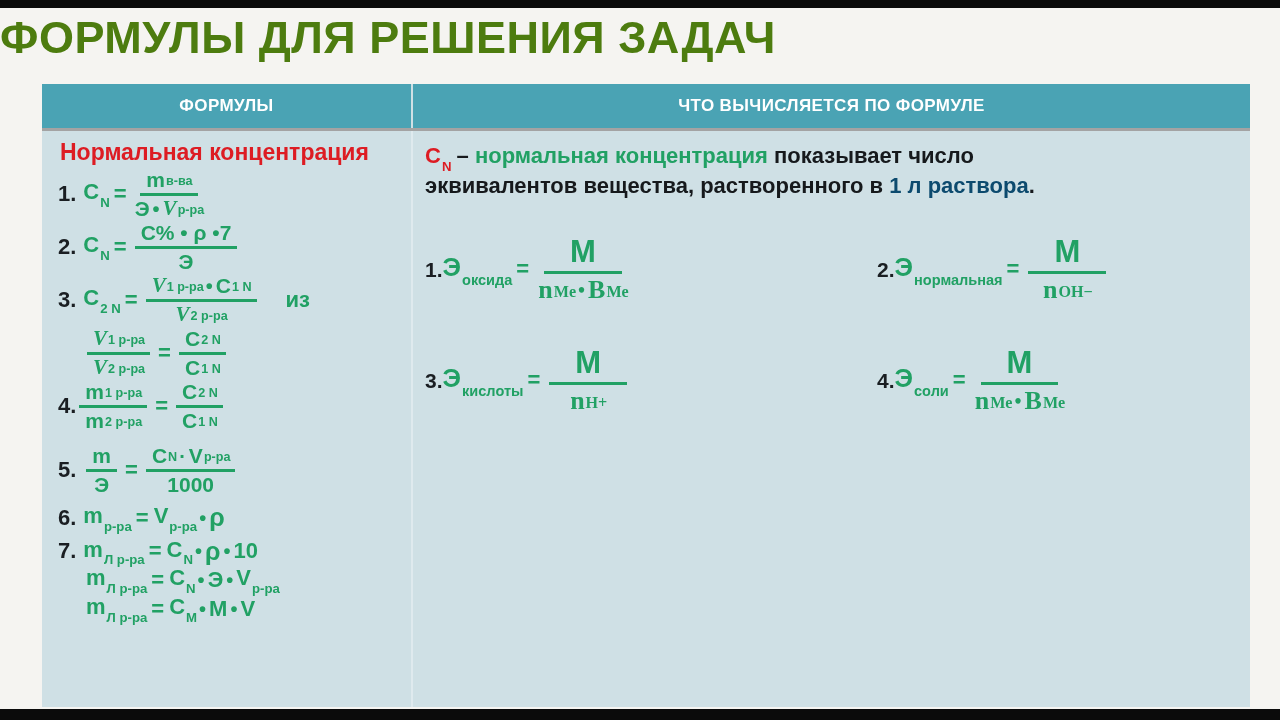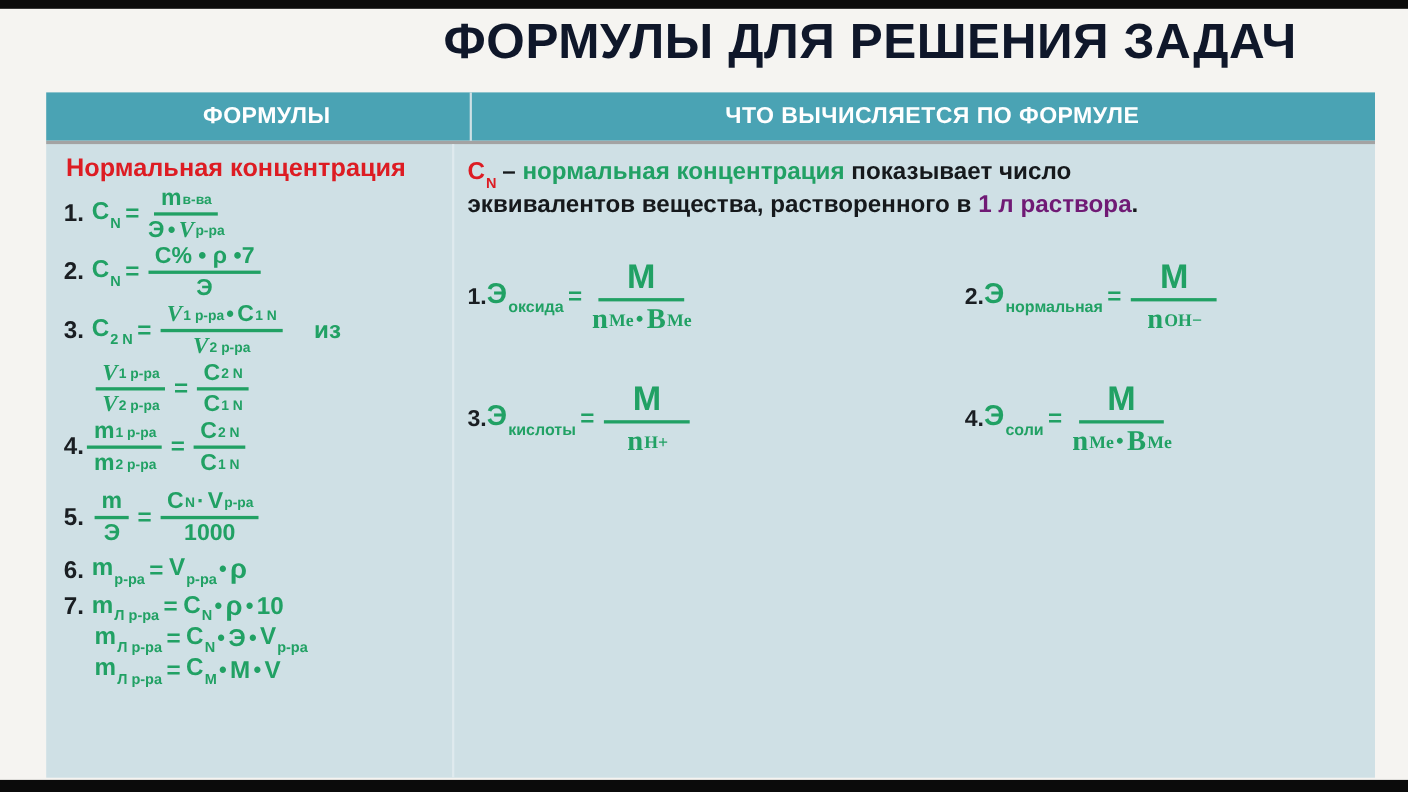--- a/index.html
+++ b/index.html
@@ -6,26 +6,26 @@
   body{
     width:1280px;height:720px;position:relative;overflow:hidden;
     background:#f5f4f1;
     font-family:"Liberation Sans",sans-serif;
     -webkit-font-smoothing:antialiased;
   }
   .bar{position:absolute;left:0;width:1280px;background:#0b0b0b;}
   .bar-top{top:0;height:8px;}
   .bar-bottom{bottom:0;height:11px;}
   .page-title{
-    position:absolute;top:12px;left:0;width:1179px;text-align:right;
-    color:#0f172a;font-size:45px;font-weight:bold;letter-spacing:.5px;white-space:nowrap;
+    position:absolute;top:12px;left:0;width:1179px;text-align:left;
+    color:#4d7c0f;font-size:45px;font-weight:bold;letter-spacing:.5px;white-space:nowrap;
   }
   .table{position:absolute;left:42px;top:84px;width:1208px;}
   .thead{display:flex;height:44px;background:#4aa3b4;}
-  .th{color:#ffffff;font-weight:bold;font-size:21px;display:flex;align-items:center;justify-content:center;letter-spacing:.4px;margin-left:16px;}
+  .th{color:#ffffff;font-weight:bold;font-size:17px;display:flex;align-items:center;justify-content:center;letter-spacing:.4px;}
   .th-left{width:371px;border-right:2px solid #cfe0e5;box-sizing:border-box;}
   .th-right{flex:1;}
   .tbody{display:flex;height:576px;background:#cfe0e5;border-top:3px solid #a3a3a3;overflow:hidden;}
   .cell-left{width:371px;box-sizing:border-box;border-right:2px solid #dfeaee;padding:6px 0 0 16px;color:#21a164;}
   .cell-right{flex:1;box-sizing:border-box;padding:10px 16px 0 12px;color:#21a164;}
 
   .section-title{color:#dd1c23;font-weight:bold;font-size:23px;margin:2px 0 2px 2px;white-space:nowrap;}
 
   .row{display:flex;align-items:center;font-weight:bold;line-height:1;margin:3px 0;}
   .row .gap{width:7px;}
@@ -40,21 +40,21 @@
   .fr .bt{display:flex;align-items:center;padding-top:2px;}
   .fr .tp,.fr .bt{font-size:21px;}
 
   .it{font-style:italic;font-family:"Liberation Serif",serif;}
   .big{font-size:25px;}
 
   
   .intro{width:660px;font-weight:bold;font-size:22px;line-height:1.32;color:#16191c;}
   .intro .red{color:#dd1c23;}
   .intro .grn{color:#21a164;}
-  .intro .blu{color:#701a75;}
+  .intro .blu{color:#0c4a6e;}
   .rgrid{display:grid;grid-template-columns:452px 1fr;row-gap:44px;margin-top:36px;}
   .rrow{display:flex;align-items:center;font-weight:bold;line-height:1;}
   .rrow .num{font-size:21px;}
   .rrow .lhs{font-size:26px;}
   .rrow sub{font-size:0.56em;}
   .rfr{display:inline-flex;flex-direction:column;align-items:center;margin-left:4px;}
   .rfr .tp{border-bottom:3px solid currentColor;padding:0 26px 4px 26px;font-size:31px;font-family:"Liberation Sans",sans-serif;}
   .rfr .bt{display:flex;align-items:center;padding-top:3px;font-size:26px;font-family:"Liberation Serif",serif;}
   .rfr .bt sub{font-size:0.62em;}
 </style>

